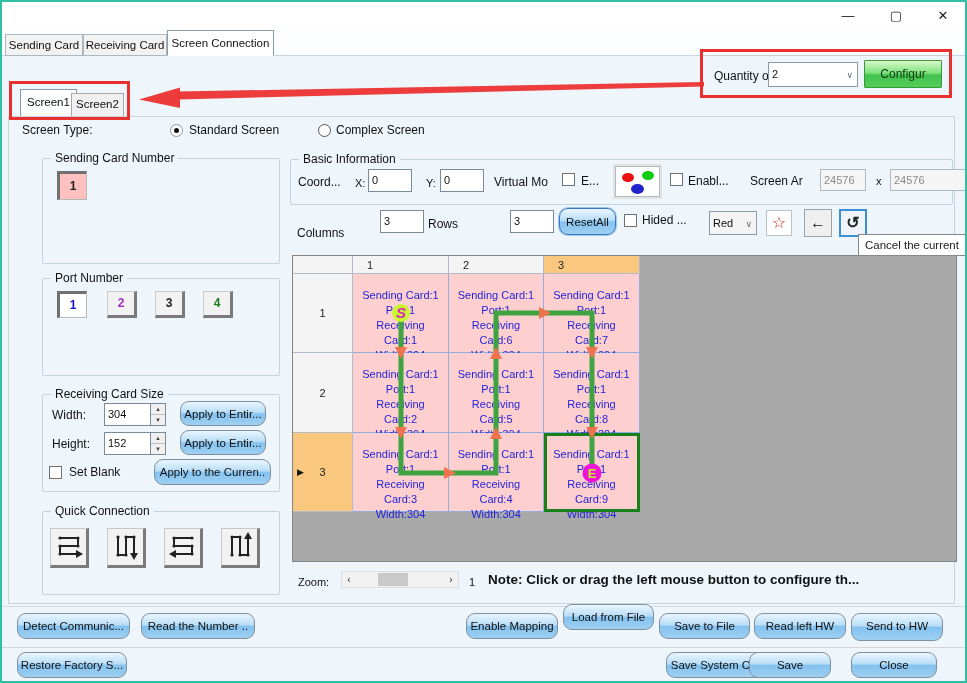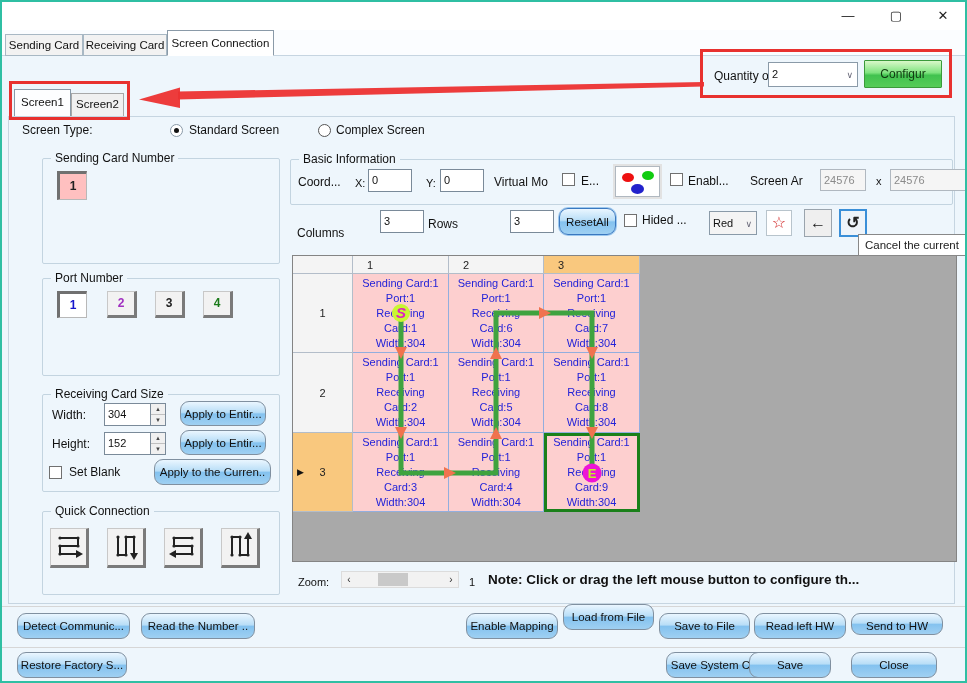--- a/index.html
+++ b/index.html
@@ -13,21 +13,21 @@
   #btn-min{left:831px;} #btn-max{left:879px;} #btn-close{left:926px;}
 
   
   .tabstrip{position:absolute;left:0;top:28px;width:963px;height:26px;background:#fbfdff;border-bottom:1px solid #c6d5e1;}
   .mtab{position:absolute;top:4px;height:22px;background:#f2f2f2;border:1px solid #a8b8c4;font-size:11.5px;line-height:20px;text-align:center;color:#111;z-index:1;}
   .mtab.active{top:0;height:26px;background:#ffffff;border:1px solid #8a9aa8;border-bottom:1px solid #ffffff;line-height:25px;z-index:2;}
 
   
   .pagebox{position:absolute;left:6px;top:114px;width:947px;height:488px;border:1px solid #c6d5e1;background:transparent;}
   .stab{position:absolute;font-size:11.5px;text-align:center;color:#111;z-index:3;}
-  .stab.active{background:#fdfeff;border:1px solid #8a9aa8;border-bottom:none;}
+  .stab.active{background:#fdfeff;border:1px solid #8a9aa8;border-bottom:none;margin-left:6px;}
   .stab.inactive{background:#f0f0f0;border:1px solid #a8a8a8;border-bottom:none;}
 
   .lbl{position:absolute;font-size:12px;color:#111;white-space:nowrap;}
   .lbl-s{position:absolute;font-size:11px;color:#111;white-space:nowrap;}
 
   
   .radio{position:absolute;width:13px;height:13px;border:1px solid #555;border-radius:50%;background:#fff;}
   .radio.sel::after{content:"";position:absolute;left:3px;top:3px;width:5px;height:5px;border-radius:50%;background:#111;}
   .cb{position:absolute;width:13px;height:13px;border:1px solid #707070;background:#fff;}
 
@@ -59,21 +59,21 @@
   .btn-flat{position:absolute;background:#efefef;border:1px solid #9aa4ad;text-align:center;color:#222;cursor:default;}
 
   
   #gridbox{position:absolute;left:290px;top:253px;width:665px;height:307px;background:#a9a9a9;border:1px solid #848484;overflow:hidden;}
   #grid-table{position:absolute;left:0;top:0;display:grid;grid-template-columns:60px 96px 95px 96px;grid-template-rows:18px 79px 80px 79px;}
   .gh{background:#f4f4f4;border-right:1px solid #b3bdc9;border-bottom:1px solid #b3bdc9;font-size:11px;color:#222;position:relative;}
   .gh.hl{background:#f9c87e;}
   .gh.colh{line-height:18px;padding-left:14px;}
   .gh.rowh{display:flex;align-items:center;justify-content:center;}
   .rowmark{position:absolute;left:4px;top:50%;transform:translateY(-50%);font-size:9px;color:#111;}
-  .cell{background:#fdcfcf;border-right:1px solid #92aede;border-bottom:1px solid #92aede;text-align:center;font-size:11px;color:#2323d8;padding-top:2px;cursor:default;}
+  .cell{background:#fdcfcf;border-right:1px solid #92aede;border-bottom:1px solid #92aede;text-align:center;font-size:11px;color:#2323d8;padding-top:14px;cursor:default;}
   .cell span{display:block;line-height:15px;white-space:nowrap;}
   .cell.selcell{outline:3px solid #1a801a;outline-offset:-3px;}
   #grid-svg{position:absolute;left:0;top:0;z-index:5;pointer-events:none;}
 
   
   .scrollbar{position:absolute;left:339px;top:569px;width:118px;height:17px;background:#f2f2f2;border:1px solid #dcdcdc;}
   .scrollbar .sa{position:absolute;top:0;width:14px;height:15px;font-size:10px;color:#333;text-align:center;line-height:15px;}
   .scrollbar .thumb{position:absolute;left:36px;top:1px;width:30px;height:13px;background:#c9c9c9;}
 
   .divider{position:absolute;left:0;width:963px;height:1px;background:#d6d6d6;}
@@ -346,21 +346,21 @@
   <div class="lbl" style="left:486px;top:570px;font-size:13.5px;font-weight:bold;">Note: Click or drag the left mouse button to configure th...</div>
 
   <div class="divider" style="top:604px;"></div>
   <div id="row1">
       <div class="btn-blue" style="left: 15px; top: 611px; width: 113px; height: 26px; line-height: 25px;">Detect Communic...</div>
       <div class="btn-blue" style="left: 139px; top: 611px; width: 114px; height: 26px; line-height: 25px;">Read the Number ..</div>
       <div class="btn-blue" style="left: 464px; top: 611px; width: 92px; height: 26px; line-height: 25px;">Enable Mapping</div>
       <div class="btn-blue" style="left: 561px; top: 602px; width: 91px; height: 26px; line-height: 25px;">Load from File</div>
       <div class="btn-blue" style="left: 657px; top: 611px; width: 91px; height: 26px; line-height: 25px;">Save to File</div>
       <div class="btn-blue" style="left: 752px; top: 611px; width: 92px; height: 26px; line-height: 25px;">Read left HW</div>
-      <div class="btn-blue" style="left: 849px; top: 611px; width: 92px; height: 22px; line-height: 25px;">Send to HW</div>
+      <div class="btn-blue" style="left: 849px; top: 611px; width: 92px; height: 28px; line-height: 25px;">Send to HW</div>
     </div>
   <div class="divider" style="top:645px;"></div>
   <div id="row2">
       <div class="btn-blue" style="left: 15px; top: 650px; width: 110px; height: 26px; line-height: 25px;">Restore Factory S...</div>
       <div class="btn-blue" style="left: 620px; top: 650px; width: 108px; height: 26px; line-height: 25px; margin-left: 44px;">Save System Con..</div>
       <div class="btn-blue" style="left: 747px; top: 650px; width: 82px; height: 26px; line-height: 25px;">Save</div>
       <div class="btn-blue" style="left: 849px; top: 650px; width: 86px; height: 26px; line-height: 25px;">Close</div>
     </div>
 
   <div class="redbox" style="left:698px;top:47px;width:252px;height:49px;"></div>

